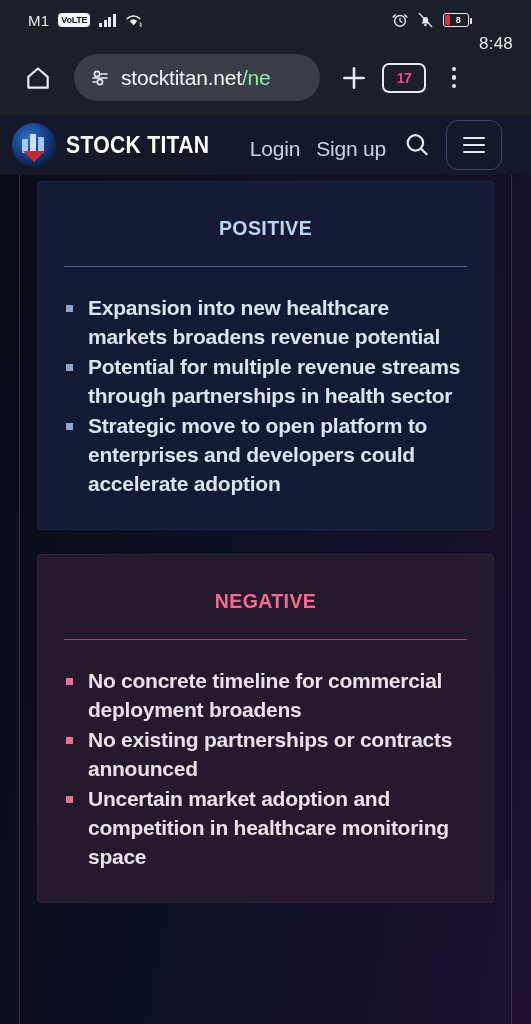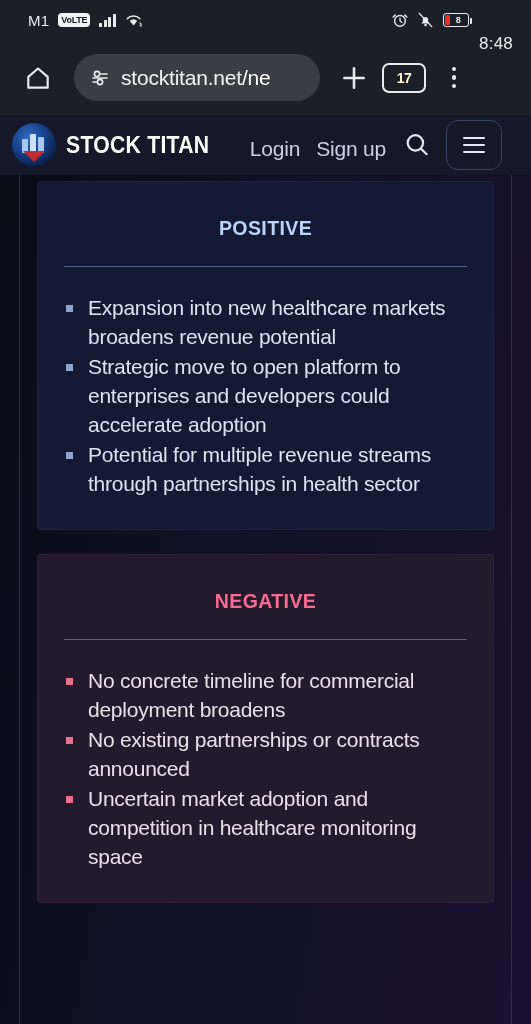--- a/index.html
+++ b/index.html
@@ -99,27 +99,27 @@
     overflow: hidden;
     margin: 0 6px 0 8px;
     max-width: 246px;
   }
   .url-text {
     font-size: 21px;
     color: #f1f3f4;
     white-space: nowrap;
     letter-spacing: -.2px;
   }
-  .url-text .dim { color: #ffffff; }
+  .url-text .dim { color: #86efac; }
   .tabcount {
     width: 48px; height: 30px;
     border: 2.4px solid #e8eaed;
     border-radius: 7px;
     display: flex; align-items: center; justify-content: center;
-    font-size: 14px; font-weight: 700; color: #fef9c3;
+    font-size: 14px; font-weight: 700; color: #ec4899;
     letter-spacing: -.5px;
   }
   .dots { display: flex; flex-direction: column; gap: 4px; }
   .dots i { width: 4.6px; height: 4.6px; border-radius: 50%; background: #e8eaed; display: block; }
 
   
   .siteheader {
     height: 60px;
     background: #151829;
     display: flex;
@@ -222,21 +222,21 @@
     font-variant: small-caps;
     text-transform: lowercase;
     transform: scaleX(.93);
   }
   .card.positive .card-title { color: #bcd4f7; }
   .card.negative .card-title { color: #f76b92; }
   .divider { height: 1px; margin: 24px 2px 0; }
   .card.positive .divider { background: #54628c; }
   .card.negative .divider { background: #8e4f6e; }
 
-  ul.points { list-style: none; margin-top: 26px; }
+  ul.points { list-style: none; margin-top: 26px; font-weight: bold; }
   ul.points li {
     position: relative;
     padding-left: 26px;
     font-size: 21px;
     line-height: 29px;
     letter-spacing: -.25px;
     margin-bottom: 1px;
   }
   ul.points li::before {
     content: "";
@@ -363,22 +363,22 @@
   </div>
 
   <div class="page">
     <div class="container">
 
       <div class="card positive">
         <div class="card-title">Positive</div>
         <div class="divider"></div>
         <ul class="points">
           <li>Expansion into new healthcare markets broadens revenue potential</li>
+          <li>Potential for multiple revenue streams through partnerships in health sector</li>
           <li>Strategic move to open platform to enterprises and developers could accelerate adoption</li>
-          <li>Potential for multiple revenue streams through partnerships in health sector</li>
         </ul>
       </div>
 
       <div class="card negative">
         <div class="card-title">Negative</div>
         <div class="divider"></div>
         <ul class="points">
           <li>No concrete timeline for commercial deployment broadens</li>
           <li>No existing partnerships or contracts announced</li>
           <li>Uncertain market adoption and competition in healthcare monitoring space</li>

